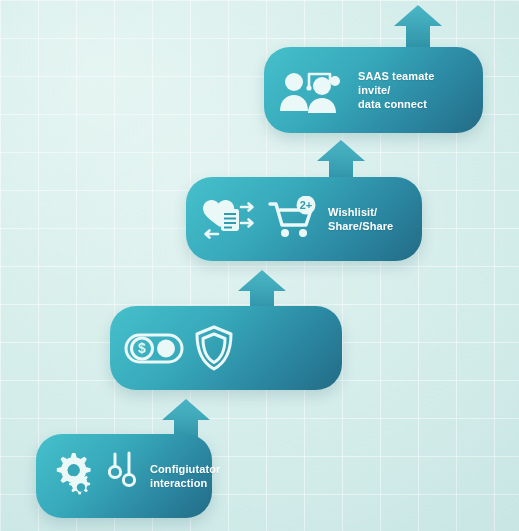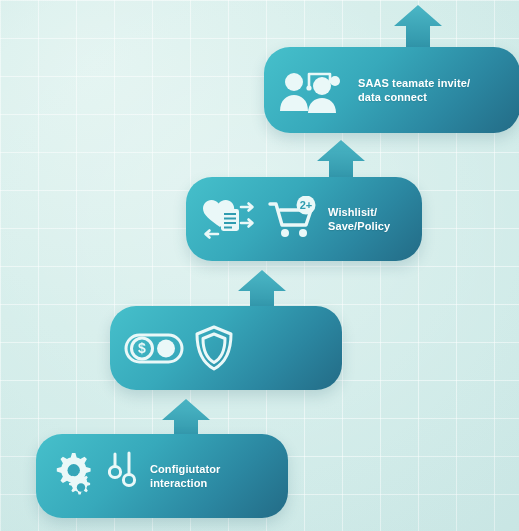--- a/index.html
+++ b/index.html
@@ -72,24 +72,24 @@
     color: #ffffff;
     font-size: 11px;
     line-height: 14px;
     font-weight: 600;
     letter-spacing: 0.1px;
     white-space: pre-line;
     text-shadow: 0 1px 1px rgba(0,0,0,0.10);
   }
 
   
-  #step-configurator   { left: 36px;  top: 434px; width: 252px; height: 84px; }
+  #step-configurator   { left: 36px;  top: 434px; width: 176px; height: 84px; }
   #step-policy         { left: 110px; top: 306px; width: 232px; height: 84px; }
   #step-wishlist       { left: 186px; top: 177px; width: 236px; height: 84px; }
-  #step-saas           { left: 264px; top: 47px;  width: 256px; height: 86px; }
+  #step-saas           { left: 264px; top: 47px;  width: 219px; height: 86px; }
 
   #step-configurator .step-label { margin-left: 12px; }
   #step-policy .step-label       { margin-left: 14px; }
   #step-wishlist .step-label     { margin-left: 10px; }
   #step-saas .step-label         { margin-left: 14px; }
 
   #arrow-1 { left: 160px; top: 398px; }
   #arrow-2 { left: 236px; top: 269px; }
   #arrow-3 { left: 315px; top: 139px; }
   #arrow-4 { left: 392px; top: 2px;  }
@@ -201,21 +201,21 @@
             <circle cx="17" cy="37" r="4" fill="#eaf8f8"></circle>
             <circle cx="35" cy="37" r="4" fill="#eaf8f8"></circle>
 
             <circle cx="38" cy="9" r="9.5" fill="#eaf8f8"></circle>
             <text x="38" y="13" text-anchor="middle" font-family="Liberation Sans, sans-serif" font-size="11" font-weight="700" fill="#2f9cb0">2+</text>
           </g>
         </svg>
       </span>
     </div>
     <div class="step-label">Wishlisit/
-Save/Policy</div>
+Share/Share</div>
   </div>
 
   <div class="step" id="step-policy">
     <div class="icons">
       <span class="icon">
         <svg width="62" height="44" viewBox="0 0 62 44">
           <g>
             <rect x="2" y="9" width="56" height="27" rx="13.5" fill="none" stroke="#eaf8f8" stroke-width="3"></rect>
 
             <circle cx="18" cy="22.5" r="10.5" fill="none" stroke="#eaf8f8" stroke-width="3"></circle>

